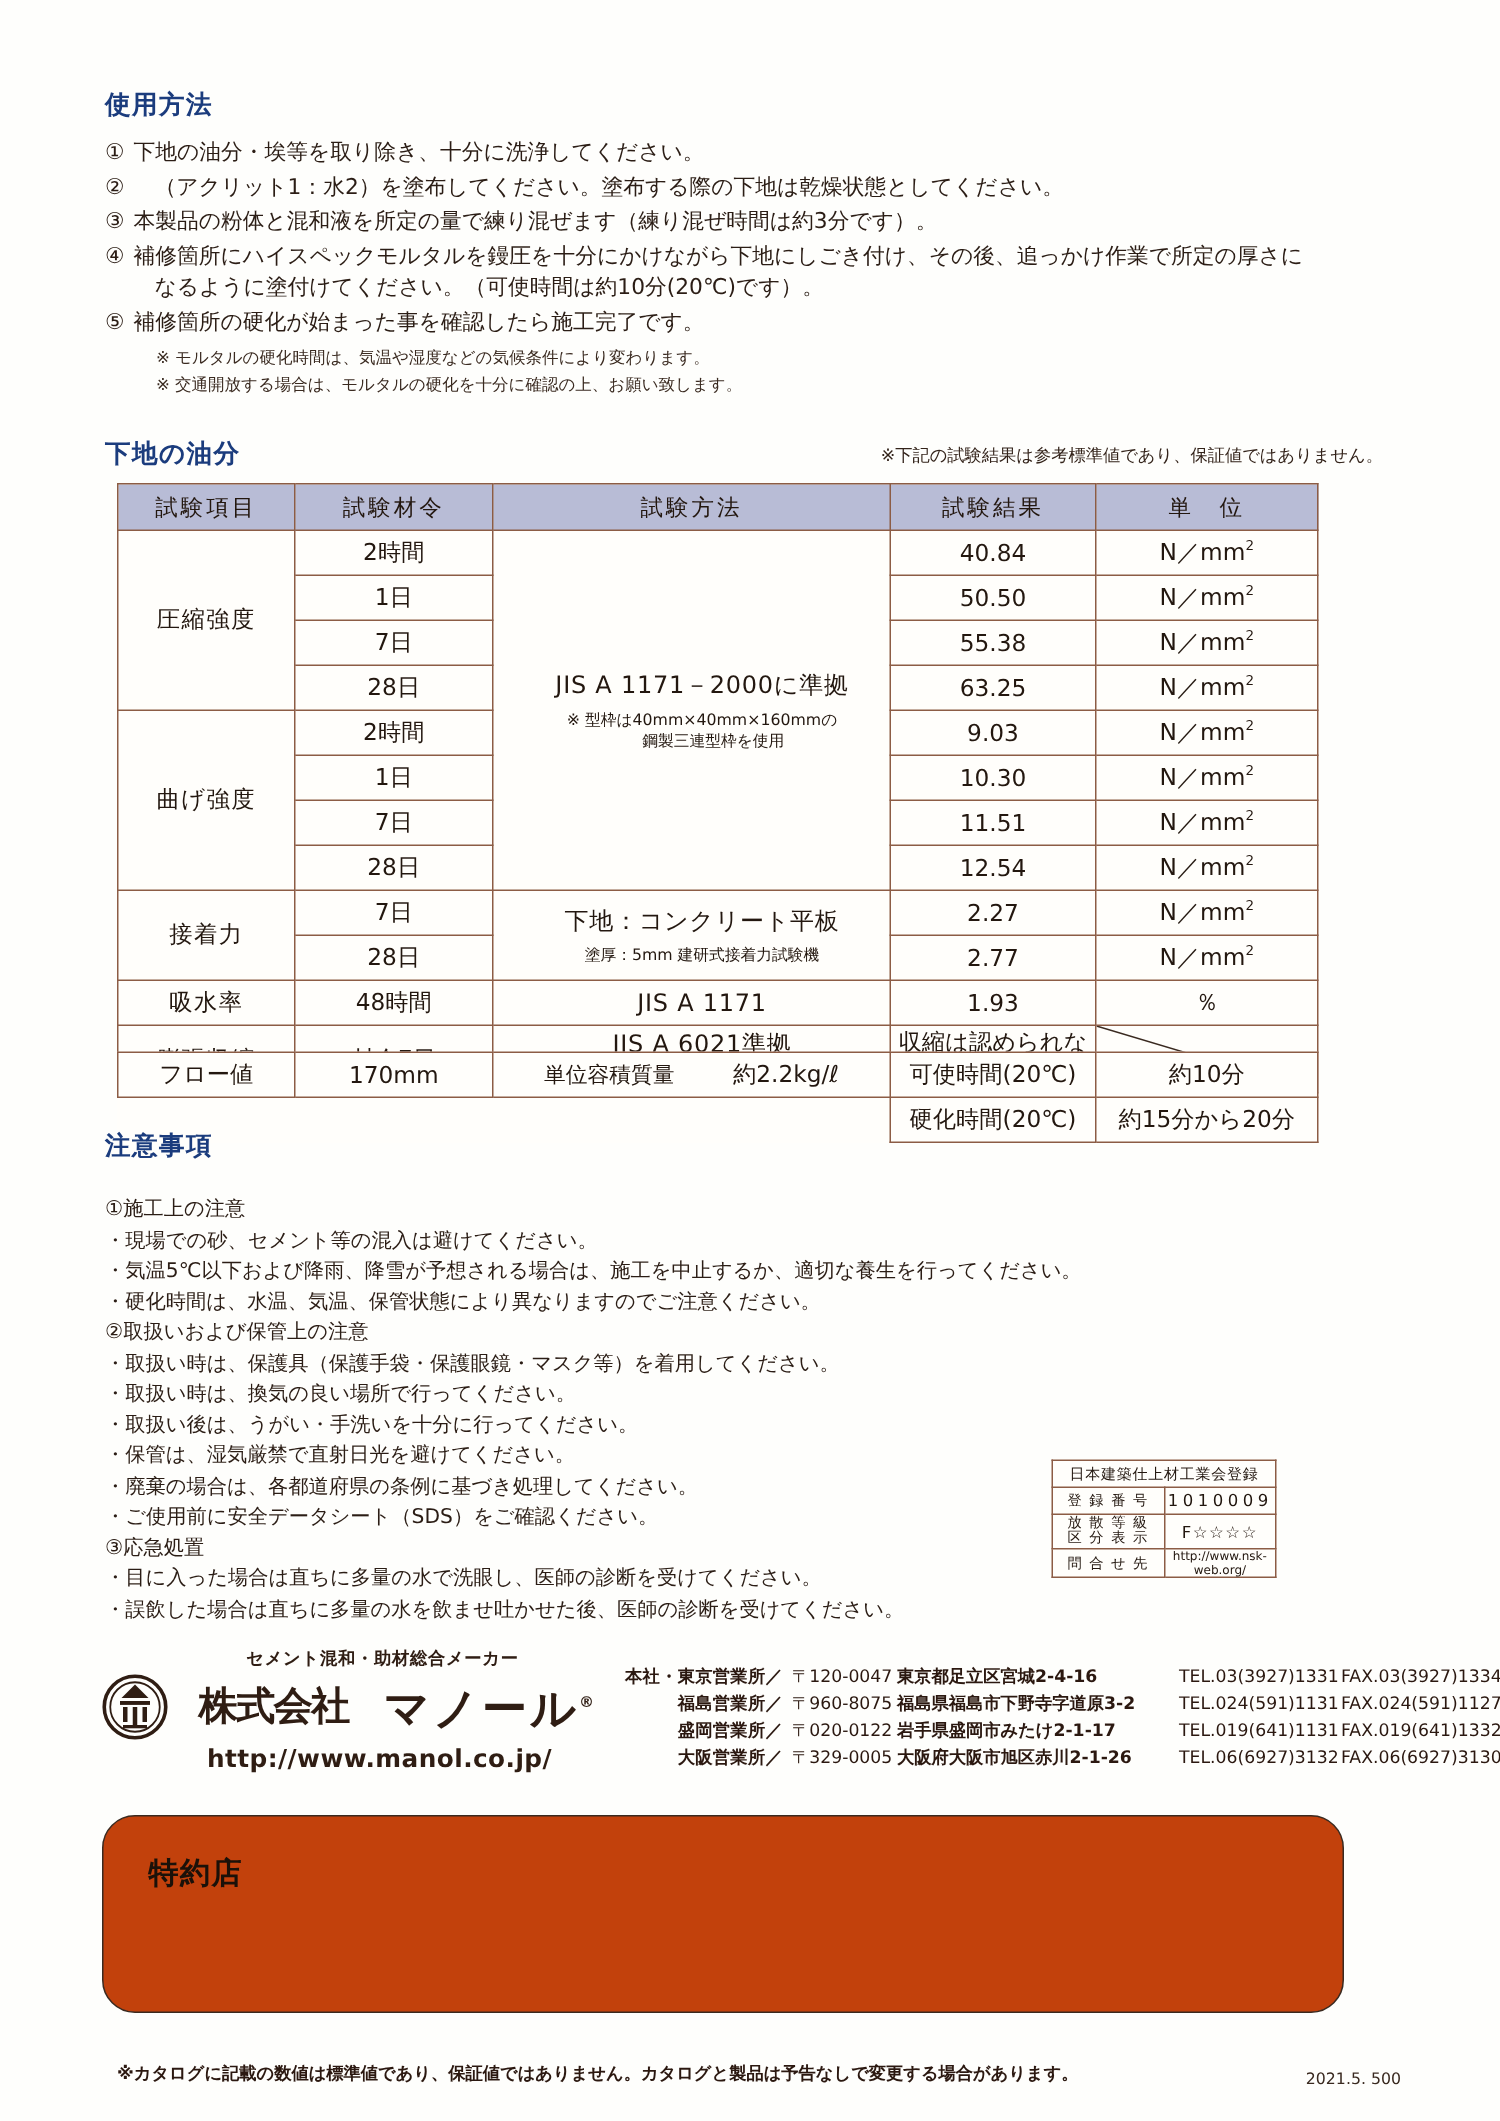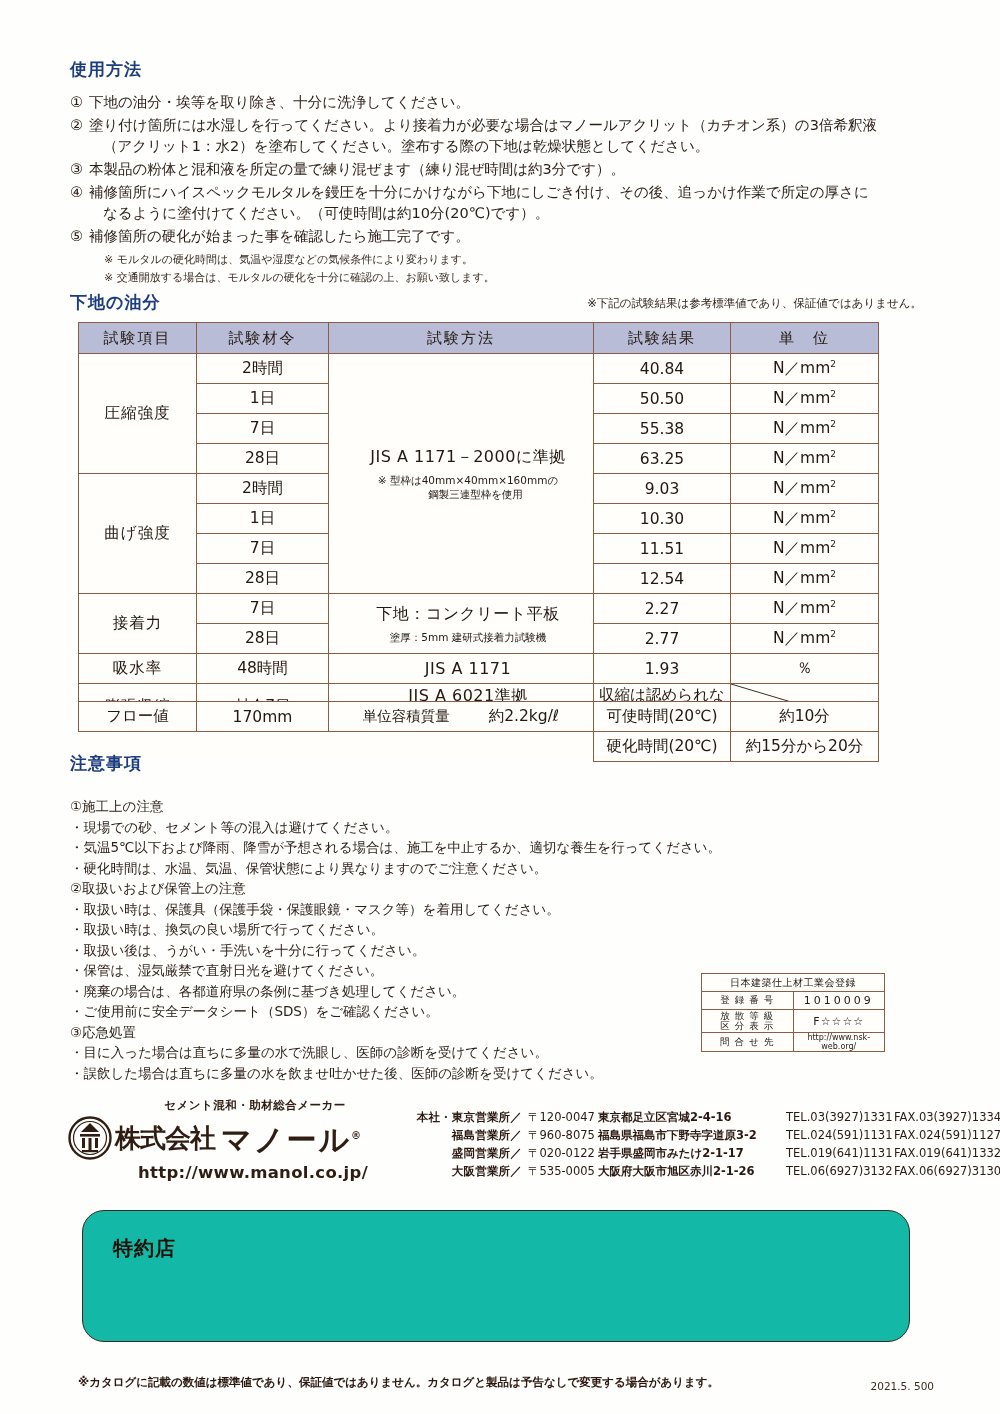--- a/index.html
+++ b/index.html
@@ -97,21 +97,21 @@
   .flow-pair .val{display:inline-block;margin-left:34px;font-size:15.5px;}
 
   
   .caution{position:absolute;left:70px;top:796px;width:640px;}
   .c-line{
     font-size:13.5px;line-height:20.5px;color:#2b1d15;white-space:nowrap;
   }
 
   
   #reg-box{
-    position:absolute;left:701px;top:973px;width:184px;
+    position:absolute;left:701px;top:973px;width:150px;
     border:1px solid #8c5c45;
     background:#fffefb;
     border-collapse:collapse;
     table-layout:fixed;
     font-size:9.5px;
   }
   #reg-box td{
     border:1px solid #8c5c45;
     text-align:center;vertical-align:middle;
     color:#23170f;height:17px;padding:0 2px;
@@ -122,21 +122,21 @@
   .reg-num{letter-spacing:3px;font-size:11px;}
   .reg-stars{font-size:11px;letter-spacing:1px;}
   .reg-url{font-size:8px;letter-spacing:0;}
 
   
   #logo-block{position:absolute;left:68px;top:1098px;width:330px;text-align:center;}
   .logo-tag{
     font-size:11.5px;font-weight:700;color:#2f1d13;letter-spacing:.5px;
     margin-left:44px;margin-bottom:1px;
   }
-  .logo-main{display:flex;align-items:center;justify-content:flex-start;}
+  .logo-main{display:flex;align-items:center;justify-content:space-between;}
   .logo-mark{
     width:44px;height:44px;flex:0 0 44px;position:relative;
   }
   .logo-mark svg{display:block;}
   .logo-name{
     font-size:26px;font-weight:700;color:#2f1d13;letter-spacing:-1px;
     margin-left:3px;line-height:44px;
   }
   .logo-brand{
     font-size:30px;font-weight:700;color:#2f1d13;letter-spacing:2px;
@@ -154,24 +154,24 @@
   #offices{position:absolute;left:404px;top:1110px;font-size:11.5px;color:#2b1810;}
   .office-row{display:flex;align-items:baseline;height:18px;font-weight:700;}
   .o-name{width:118px;text-align:right;white-space:nowrap;letter-spacing:.2px;}
   .o-zip{width:70px;padding-left:6px;white-space:nowrap;font-weight:400;}
   .o-addr{width:188px;white-space:nowrap;}
   .o-tel{width:108px;white-space:nowrap;font-weight:400;}
   .o-fax{white-space:nowrap;font-weight:400;}
 
   
   #dealer-box{
-    position:absolute;left:82px;top:1210px;
+    position:absolute;left:68px;top:1210px;
     width:826px;height:130px;
     border:1px solid #3a2a20;border-radius:22px;
-    background:#14b8a6;
+    background:#c2410c;
   }
   .dealer-label{
     position:absolute;left:30px;top:24px;
     font-size:20px;font-weight:700;color:#1b1109;letter-spacing:1px;
   }
 
   
   #footer-note{
     position:absolute;left:78px;top:1375px;
     font-size:11.5px;font-weight:700;color:#2b1810;white-space:nowrap;
@@ -191,21 +191,20 @@
   <div class="usage">
     <div class="usage-row">
       <span class="usage-num">①</span>
       <span class="usage-txt">
         <span>下地の油分・埃等を取り除き、十分に洗浄してください。</span>
       </span>
     </div>
     <div class="usage-row">
       <span class="usage-num">②</span>
       <span class="usage-txt">
-        <span>塗り付け箇所には水湿しを行ってください。より接着力が必要な場合はマノールアクリット（カチオン系）の3倍希釈液</span>
         <span class="l2">（アクリット1：水2）を塗布してください。塗布する際の下地は乾燥状態としてください。</span>
       </span>
     </div>
     <div class="usage-row">
       <span class="usage-num">③</span>
       <span class="usage-txt">
         <span>本製品の粉体と混和液を所定の量で練り混ぜます（練り混ぜ時間は約3分です）。</span>
       </span>
     </div>
     <div class="usage-row">
@@ -450,21 +449,21 @@
     </div>
     <div class="office-row">
       <span class="o-name">盛岡営業所／</span>
       <span class="o-zip">〒020-0122</span>
       <span class="o-addr">岩手県盛岡市みたけ2-1-17</span>
       <span class="o-tel">TEL.019(641)1131</span>
       <span class="o-fax">FAX.019(641)1332</span>
     </div>
     <div class="office-row">
       <span class="o-name">大阪営業所／</span>
-      <span class="o-zip">〒535-0005</span>
+      <span class="o-zip">〒329-0005</span>
       <span class="o-addr">大阪府大阪市旭区赤川2-1-26</span>
       <span class="o-tel">TEL.06(6927)3132</span>
       <span class="o-fax">FAX.06(6927)3130</span>
     </div>
   </div>
 
   <div id="dealer-box">
     <div class="dealer-label">特約店</div>
   </div>
 

